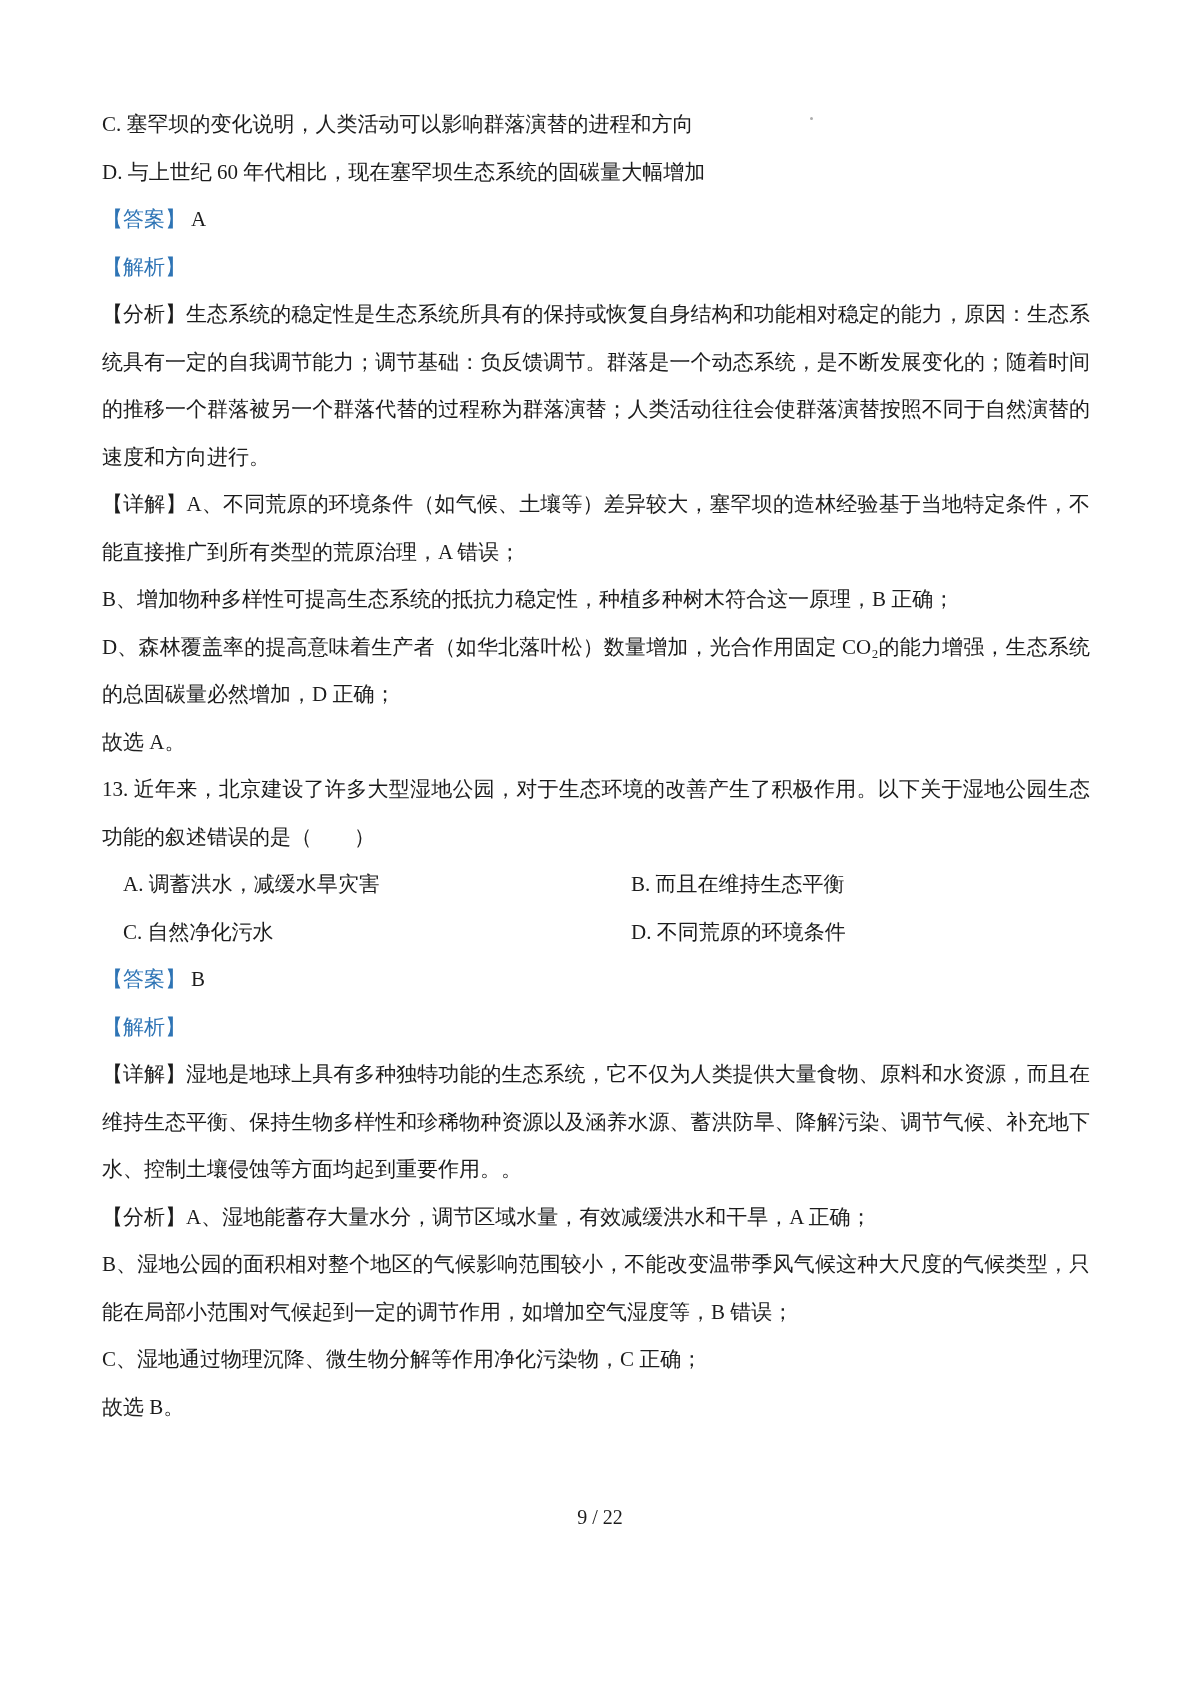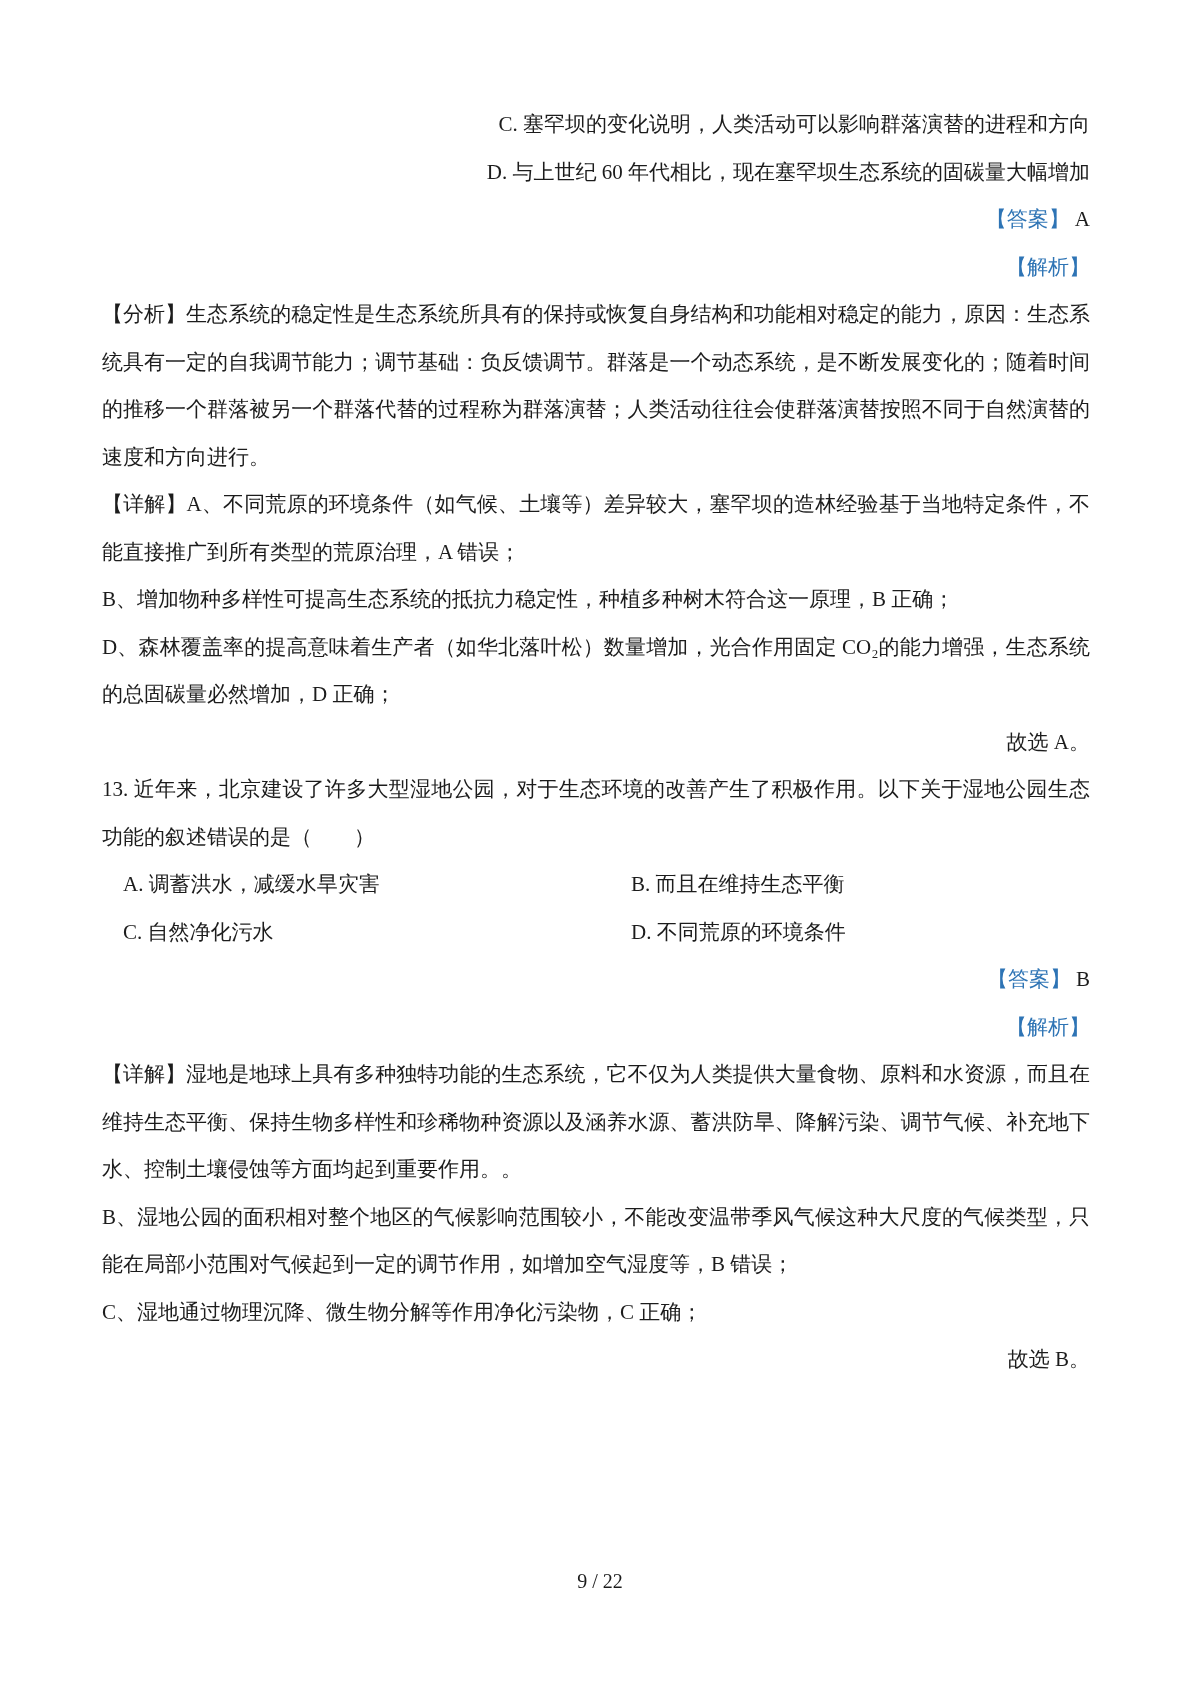--- a/index.html
+++ b/index.html
@@ -22,21 +22,21 @@
     width: 988px;
   }
   .doc-content p {
     margin: 0;
     font-size: 21px;
     line-height: 47.5px;
     text-align: justify;
     word-break: break-all;
   }
   .doc-content p.no-just {
-    text-align: right;
+    text-align: left;
   }
   .accent {
     
   }
   .answer-value {
     margin-left: 5px;
   }
   .option-row {
     display: flex;
     font-size: 21px;
@@ -46,21 +46,21 @@
   .option-cell-left {
     width: 508px;
     flex: 0 0 auto;
   }
   .option-cell-right {
     flex: 1 1 auto;
   }
   .page-footer {
     position: absolute;
     left: 0;
-    top: 1570px;
+    top: 1506px;
     width: 100%;
     text-align: center;
     font-size: 20px;
     color: #1c1c1c;
   }
   .stray-mark {
     position: absolute;
     left: 810px;
     top: 117px;
     width: 3px;
@@ -102,20 +102,21 @@
     <div class="option-cell-left">C. 自然净化污水</div>
     <div class="option-cell-right">D. 不同荒原的环境条件</div>
   </div>
 
   <p class="no-just"><span class="accent" data-color="accent" style="color: rgb(46, 116, 181);">【答案】</span><span class="answer-value">B</span></p>
 
   <p class="no-just"><span class="accent" data-color="accent" style="color: rgb(46, 116, 181);">【解析】</span></p>
 
   <p><span>【详解】</span><span>湿地是地球上具有多种独特功能的生态系统，它不仅为人类提供大量食物、原料和水资源，而且在维持生态平衡、保持生物多样性和珍稀物种资源以及涵养水源、蓄洪防旱、降解污染、调节气候、补充地下水、控制土壤侵蚀等方面均起到重要作用。。</span></p>
 
+  <p><span>【分析】</span><span>A、湿地能蓄存大量水分，调节区域水量，有效减缓洪水和干旱，A 正确；</span></p>
   <p><span>B、湿地公园的面积相对整个地区的气候影响范围较小，不能改变温带季风气候这种大尺度的气候类型，只能在局部小范围对气候起到一定的调节作用，如增加空气湿度等，B 错误；</span></p>
   <p><span>C、湿地通过物理沉降、微生物分解等作用净化污染物，C 正确；</span></p>
 
   <p class="no-just"><span>故选 B。</span></p>
 
 </main>
 
 <div class="page-footer">9 / 22</div>
 
 </body></html>

